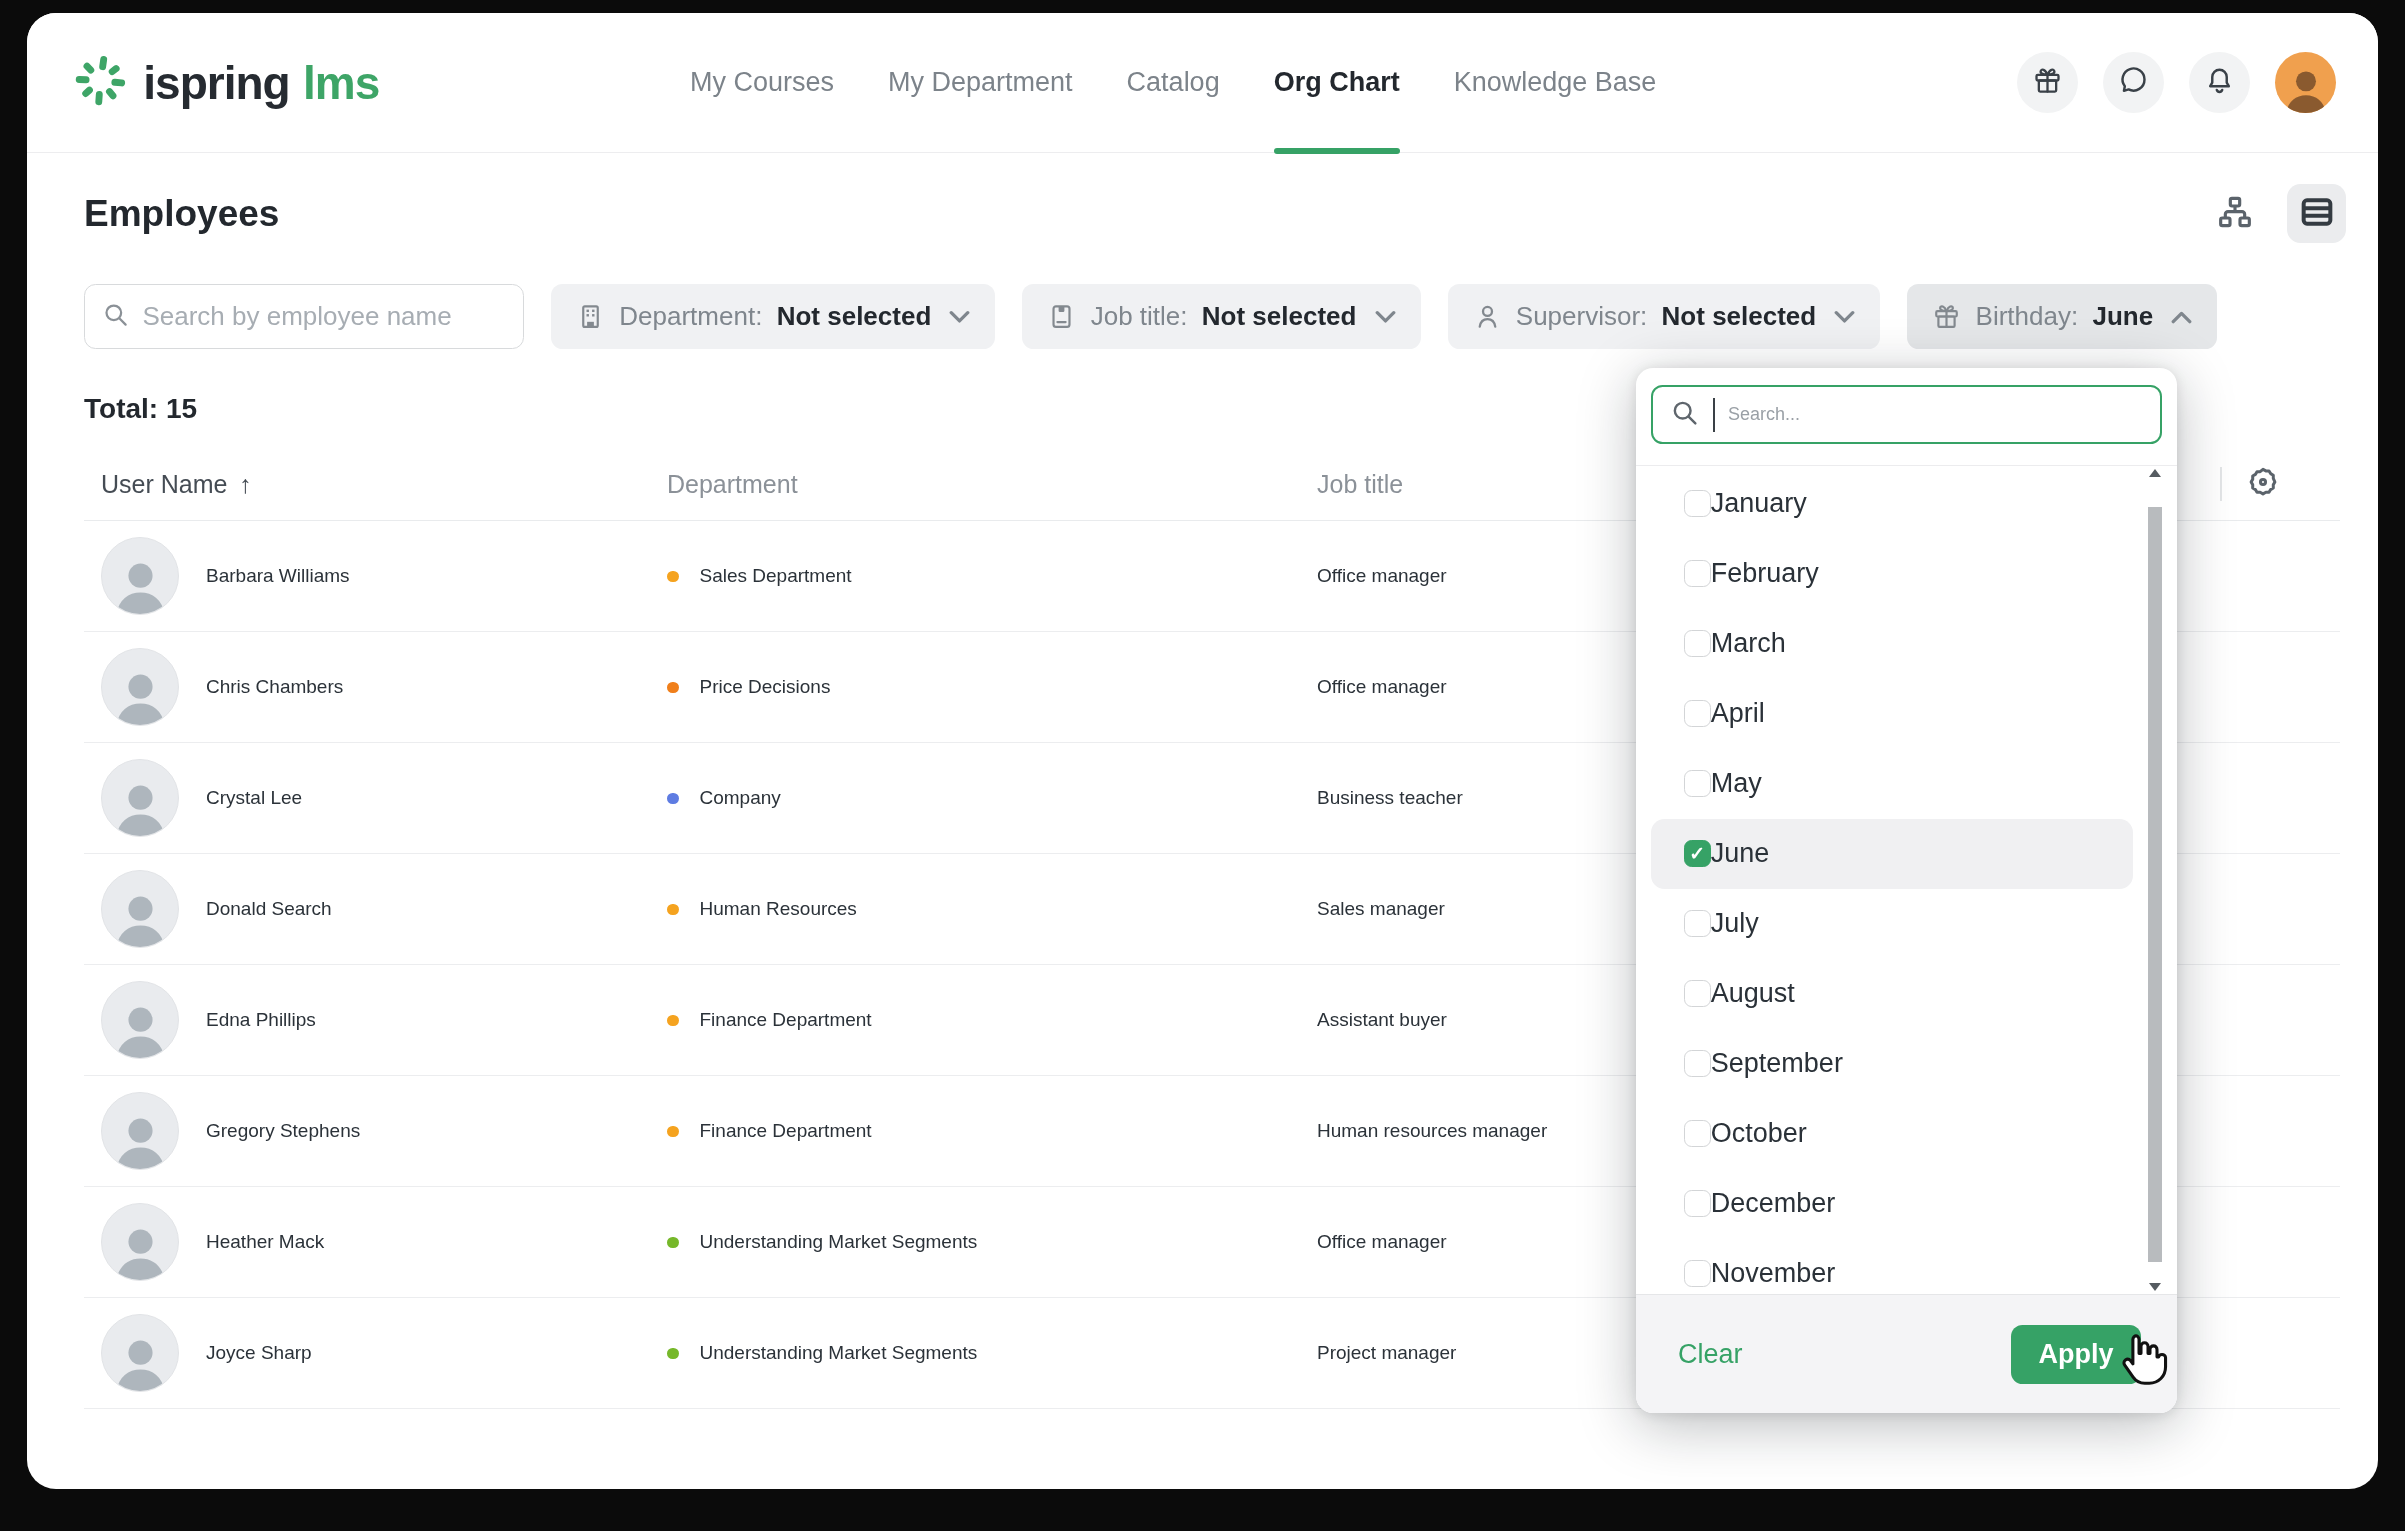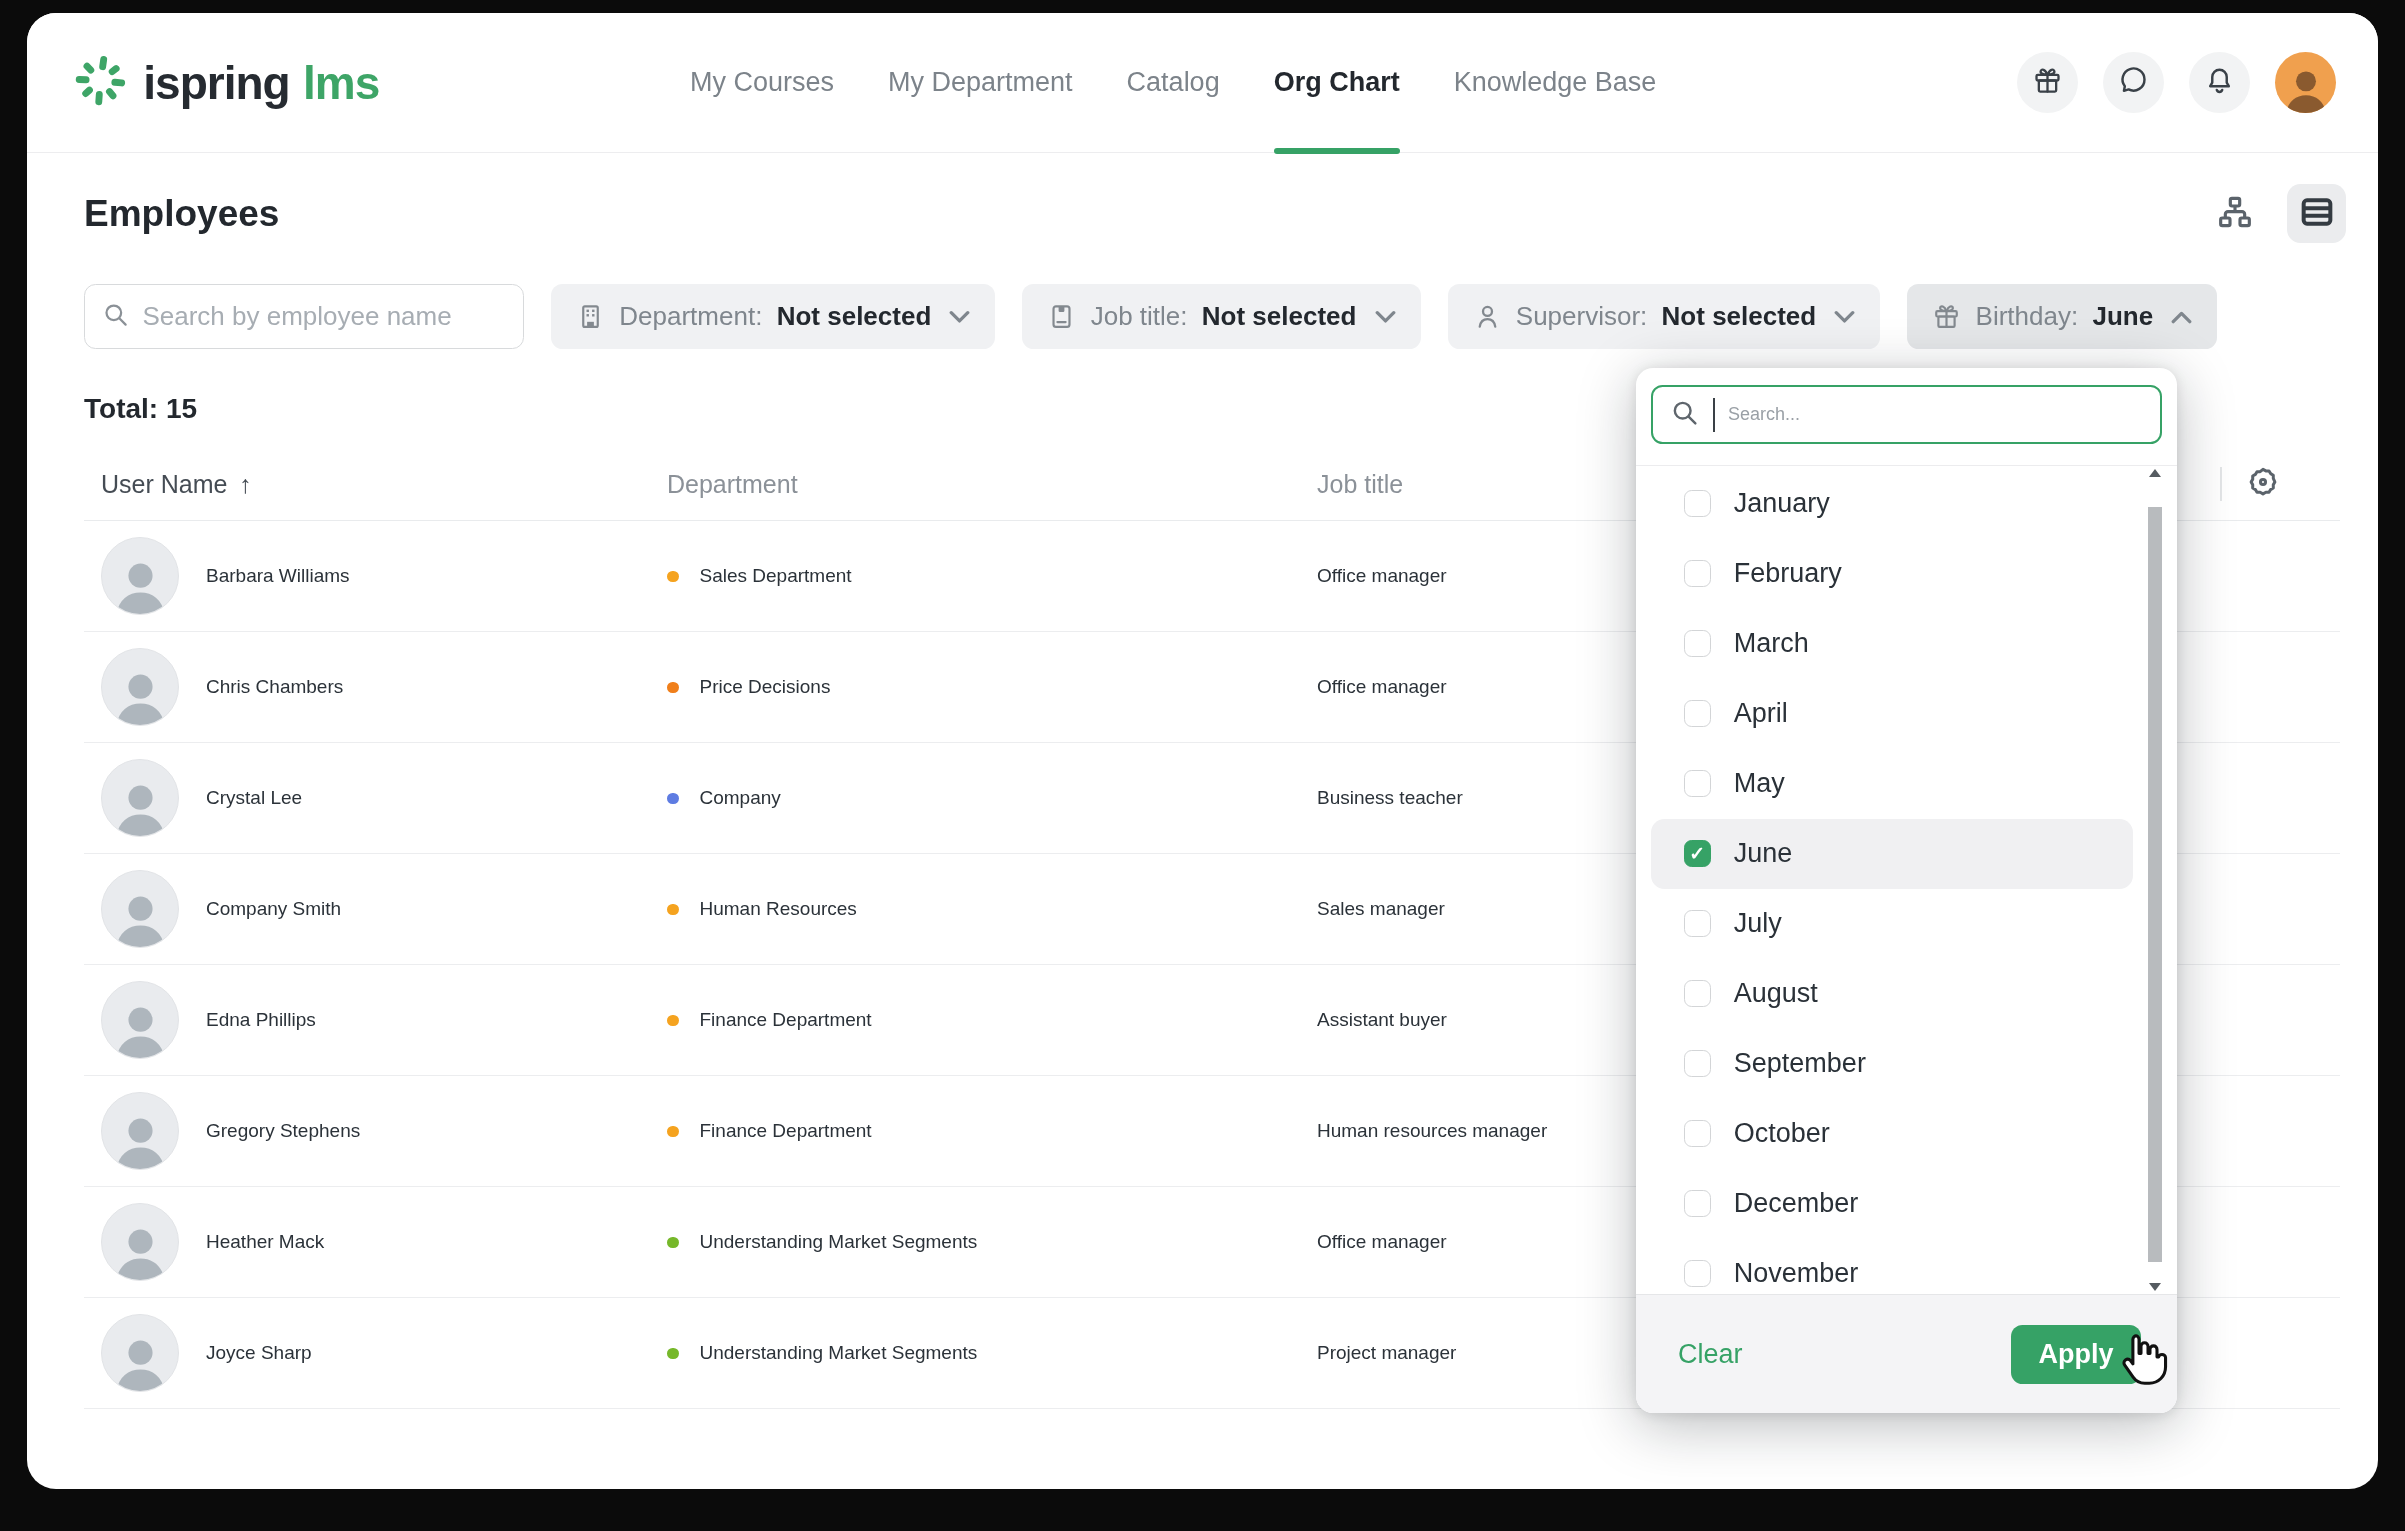--- a/index.html
+++ b/index.html
@@ -66,21 +66,21 @@
 
   
   .dropdown { position:absolute; left:1636px; top:368px; width:541px; height:1045px; background:#fff; border-radius:17px; box-shadow:0 11.5px 57px rgba(15,20,30,0.28), 0 1.9px 11.5px rgba(0,0,0,0.10); z-index:50; }
   .dd-search-wrap { height:98px; border-bottom:1.9px solid #ececee; padding:17px 15.3px 0 15.3px; }
   .dd-search { height:59px; border:2.9px solid #36a266; border-radius:11.5px; display:flex; align-items:center; gap:13.4px; padding:0 17px; color:#5f666d; overflow:hidden; }
   .dd-search svg { width:29px; height:29px; flex:0 0 auto; }
   .caret { width:1.9px; height:34px; background:#3a4046; flex:0 0 auto; }
   .dd-search input { border:none; outline:none; font-size:18px; color:#2b3137; width:100%; font-family:"Liberation Sans", sans-serif; }
   .dd-search input::placeholder { color:#9aa0a6; }
   .dd-list { position:absolute; top:99px; bottom:119px; left:0; right:0; padding:1.9px 44px 0 15.3px; overflow:hidden; }
-  .month { height:70px; display:flex; align-items:center; gap:23px; padding-left:32.5px; border-radius:13.4px; font-size:27px; color:#2a3138; cursor:pointer; }
+  .month { height:70px; display:flex; align-items:center; padding-left:32.5px; border-radius:13.4px; font-size:27px; color:#2a3138; cursor:pointer; }
   .month.checked { background:#f0f0f2; }
   .cbox { width:27px; height:27px; border:1.9px solid #d3d5d7; border-radius:7.6px; background:#fff; flex:0 0 auto; display:flex; align-items:center; justify-content:center; }
   .month.checked .cbox { background:#36a266; border-color:#36a266; }
   .cbox .check { display:none; color:#fff; font-size:19px; font-weight:bold; line-height:1; }
   .month.checked .cbox .check { display:block; }
   .dd-footer { position:absolute; left:0; right:0; bottom:0; height:119px; background:#f4f4f6; border-top:1.9px solid #e5e6e8; border-radius:0 0 17px 17px; display:flex; align-items:center; justify-content:space-between; padding:0 36px 0 42px; }
   .clear-link { font-size:27px; color:#36a266; cursor:pointer; }
   .apply-btn { width:130px; height:59px; background:#36a266; border-radius:11.5px; color:#fff; font-size:27px; font-weight:bold; display:flex; align-items:center; justify-content:center; cursor:pointer; border:none;margin-left:42px; }
   .dd-scrollbar { position:absolute; right:15.3px; top:105px; bottom:126px; width:13.4px; }
   .sb-arrow { position:absolute; left:1px; width:0; height:0; border-left:6.7px solid transparent; border-right:6.7px solid transparent; cursor:pointer; }
@@ -351,21 +351,21 @@
     <div></div>
   </div>
         <div class="trow">
     <div class="cell-user">
       <span class="avatar">
         <svg viewBox="0 0 24 24">
           <circle cx="12" cy="9.4" r="4.6" fill="#aeb6bd"></circle>
           <path d="M2.8 24c.9-5.4 4.6-8.2 9.2-8.2s8.3 2.8 9.2 8.2Z" fill="#aeb6bd"></path>
         </svg>
       </span>
-      <span class="uname">Company Smith</span>
+      <span class="uname">Donald Search</span>
     </div>
     <div class="cell-dept">
       <span class="dot" style="background: rgb(245, 163, 31);"></span>
       <span class="dept">Human Resources</span>
     </div>
     <div class="cell-job">Sales manager</div>
     <div></div>
   </div>
         <div class="trow">
     <div class="cell-user">

